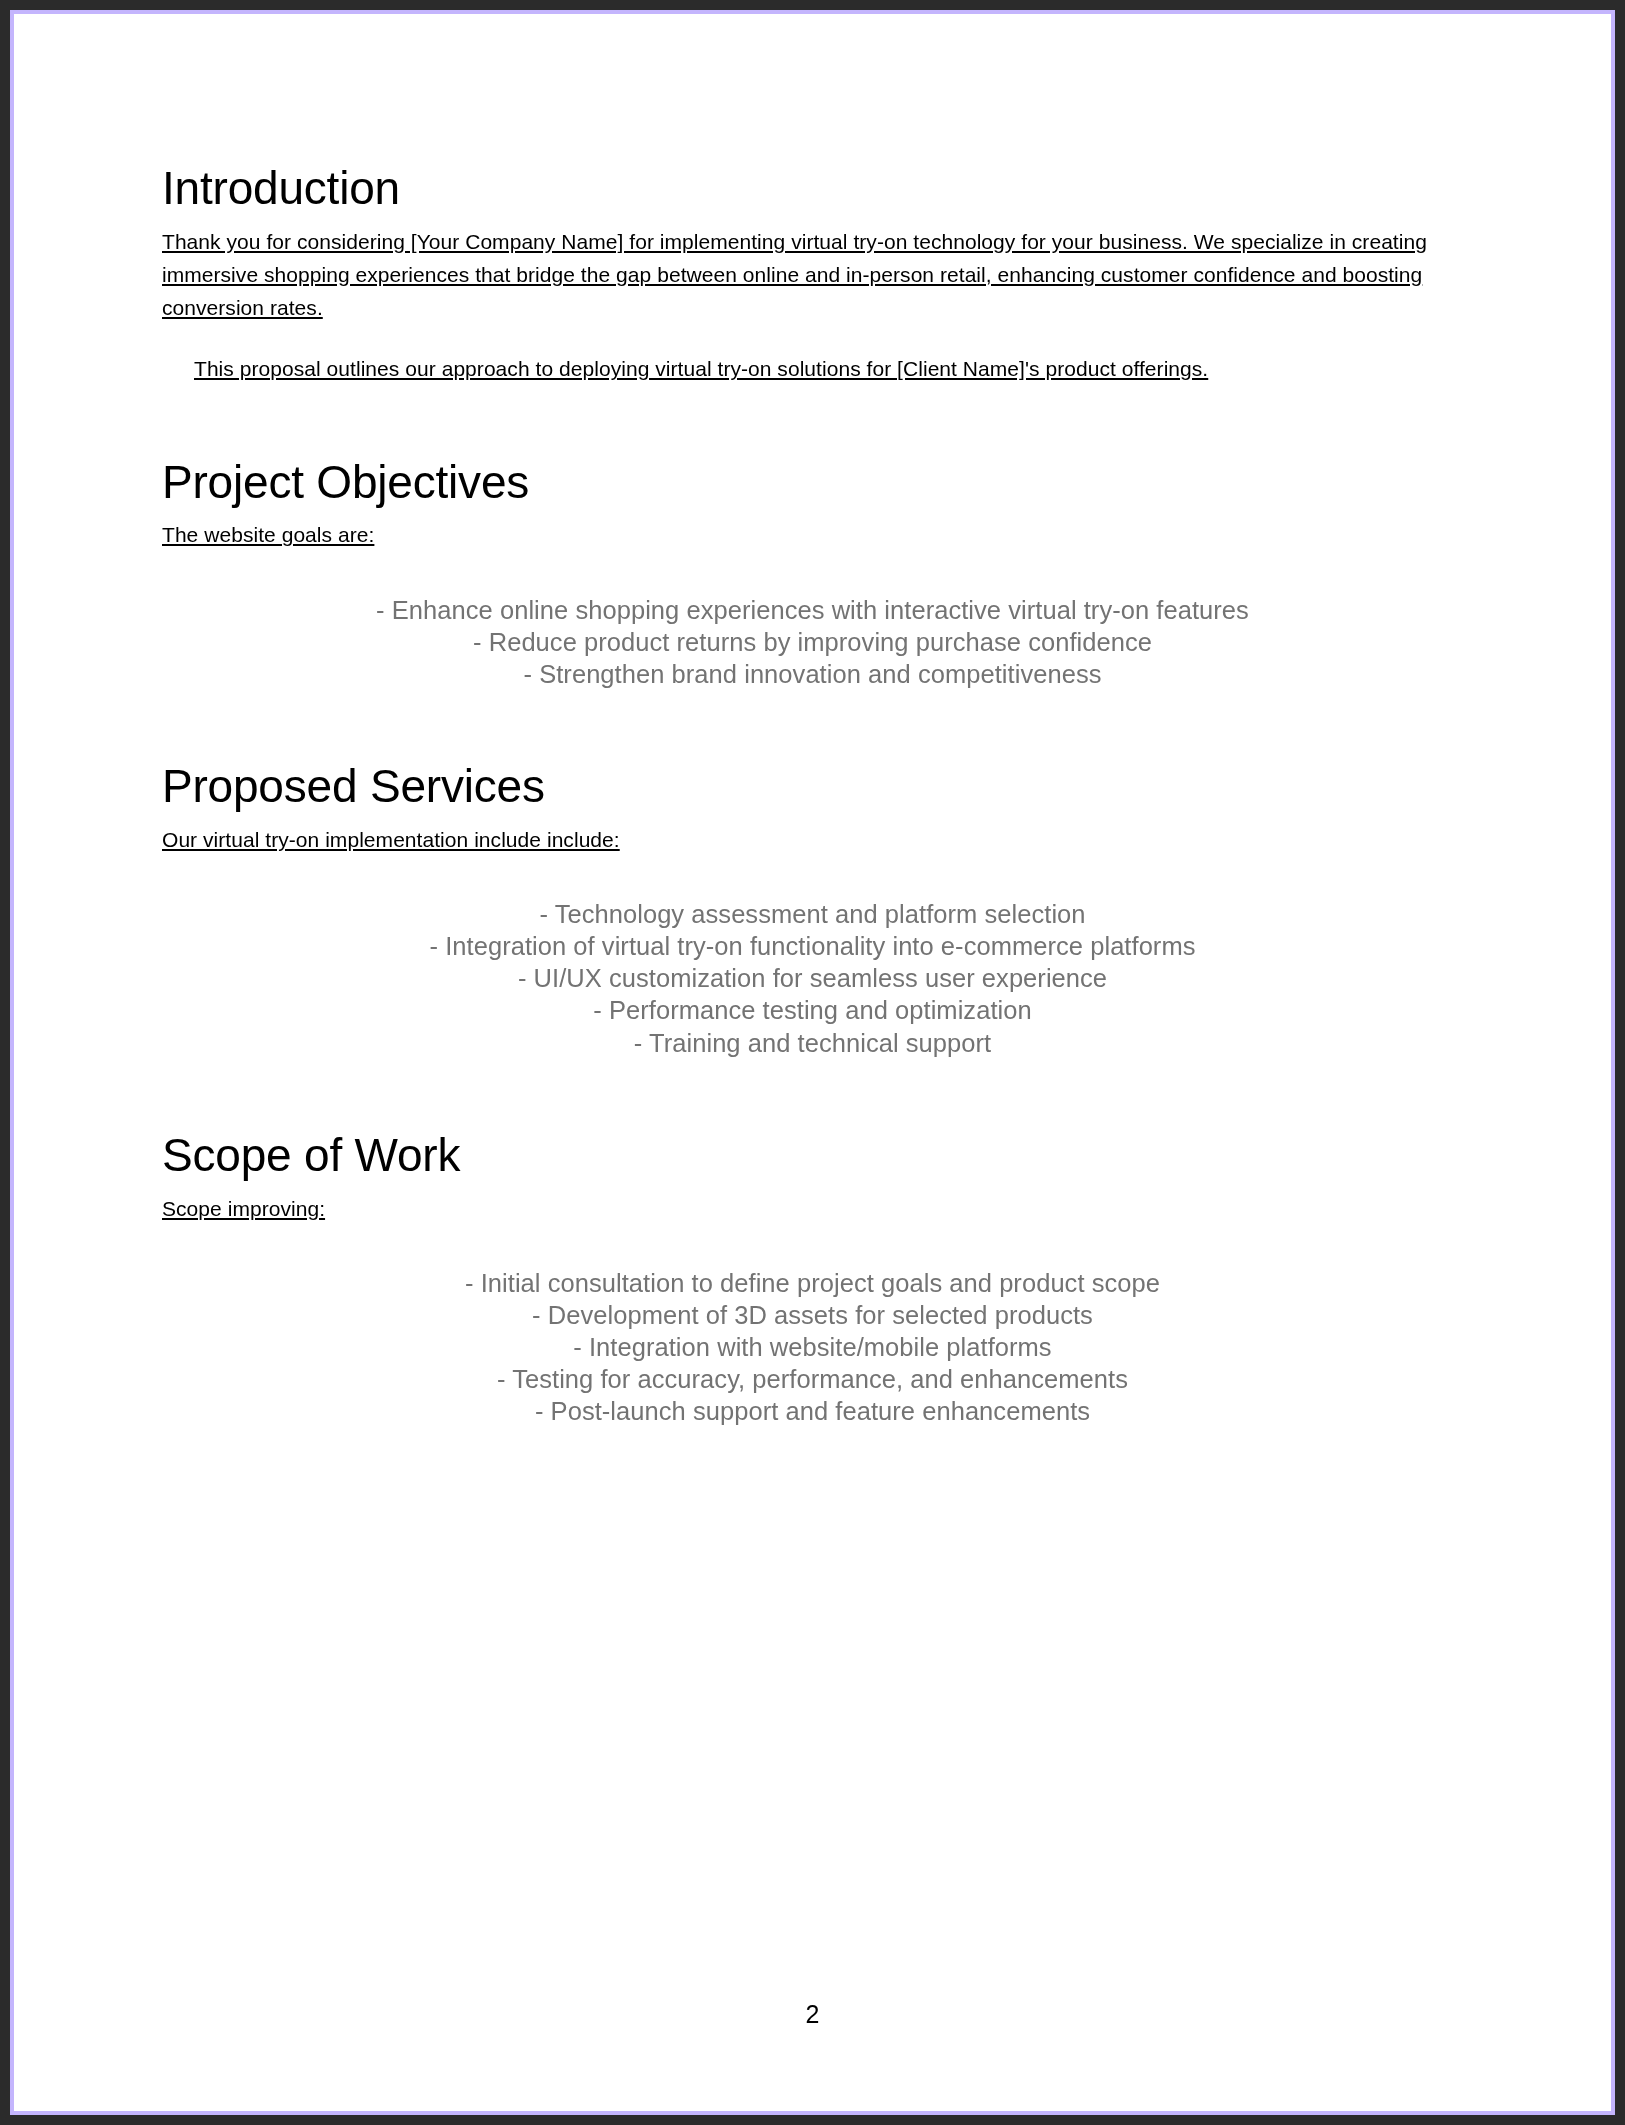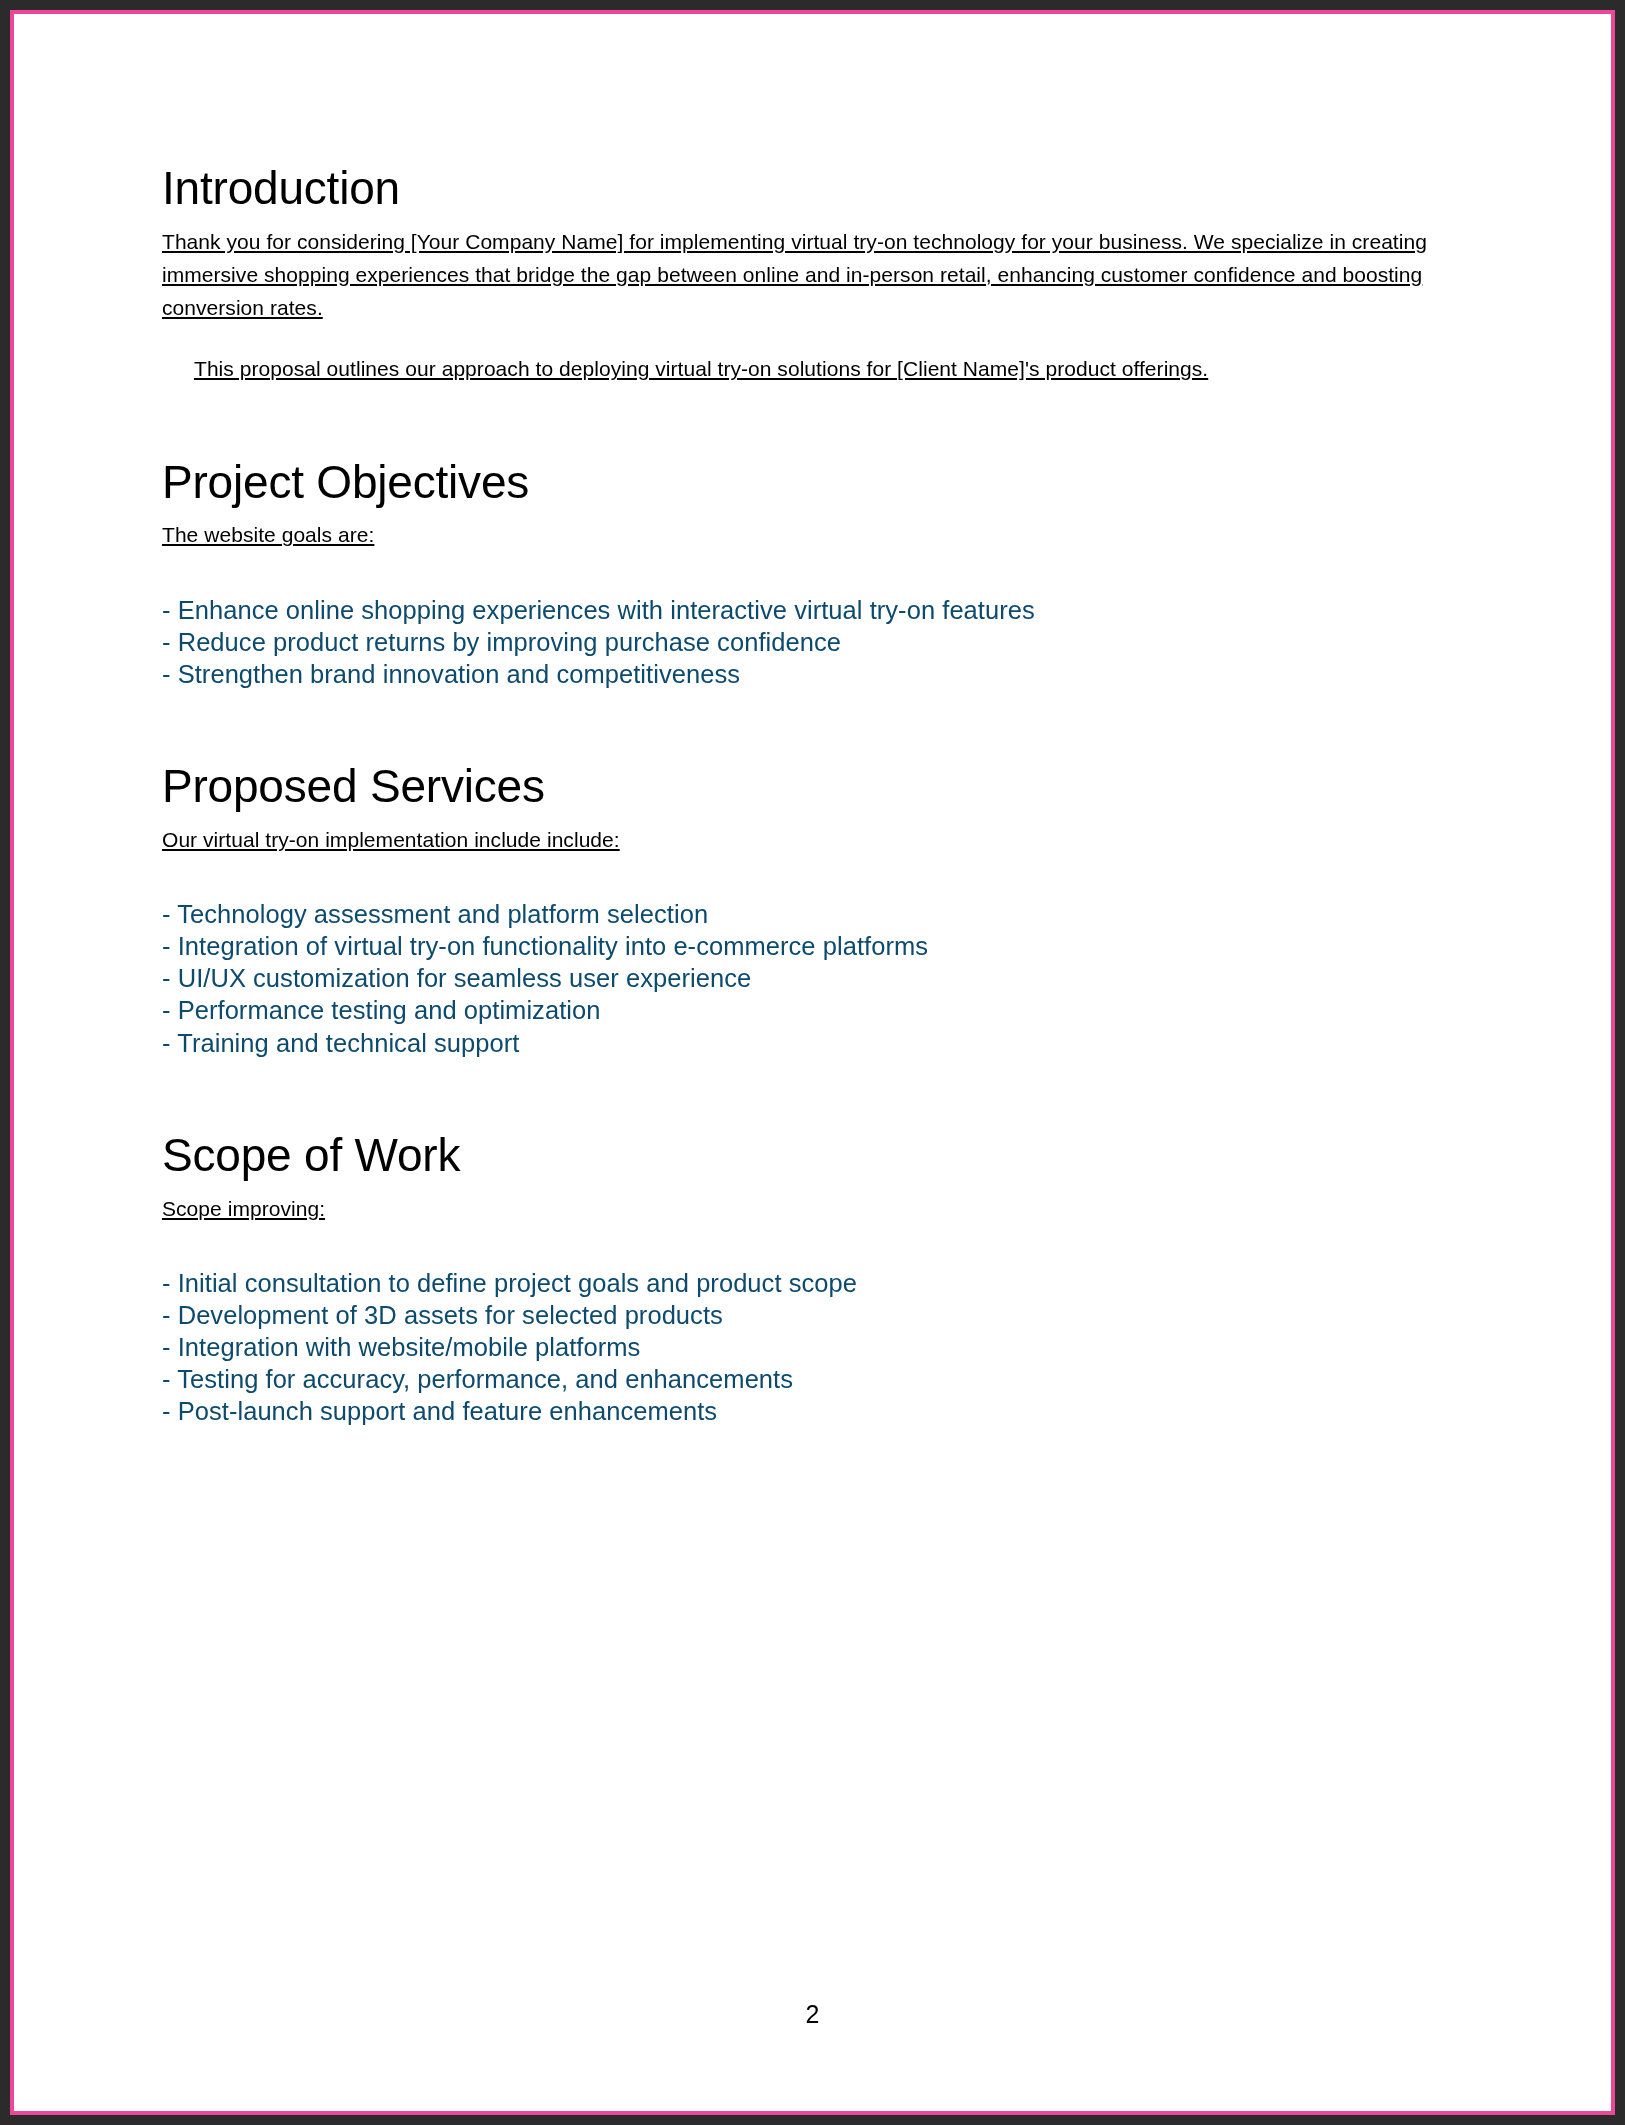--- a/index.html
+++ b/index.html
@@ -16,21 +16,21 @@
     background: #2b2b2b;
     box-sizing: border-box;
     padding: 10px;
     position: relative;
     overflow: hidden;
   }
   .page-border {
     width: 100%;
     height: 100%;
     box-sizing: border-box;
-    border: 4px solid #ec4899;
+    border: 4px solid #c4b5fd;
     background: #ffffff;
     position: relative;
   }
   .page-inner {
     position: absolute;
     left: 0; right: 0; top: 0; bottom: 0;
     background: #ffffff;
     padding: 148px 148px 0 148px;
     box-sizing: border-box;
   }
@@ -62,23 +62,24 @@
     margin-left: 32px;
   }
   .list {
     margin: 0;
     padding: 0;
     list-style: none;
   }
   .list li {
     font-size: 25.5px;
     line-height: 1.26;
-    color: #0c4a6e;
+    color: #737373;
     letter-spacing: 0.05px;
     white-space: pre;
+    text-align: center;
   }
   .spacer-md { height: 42px; }
   .heading-top-gap { height: 70px; }
   .page-number {
     position: absolute;
     left: 0;
     right: 0;
     bottom: 82px;
     text-align: center;
     font-size: 25px;

